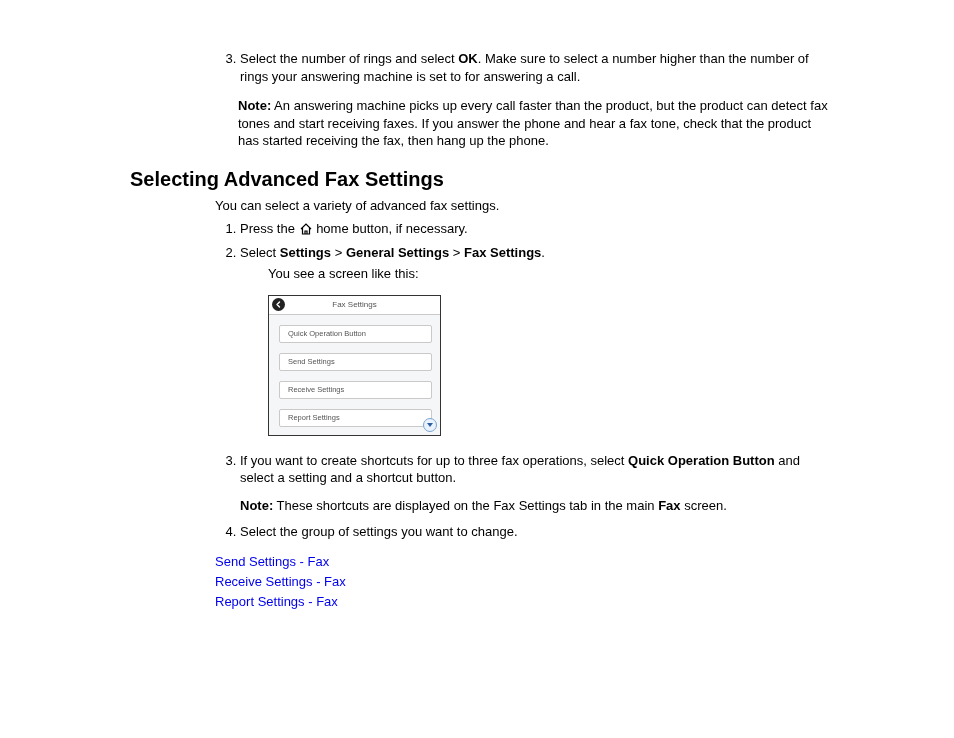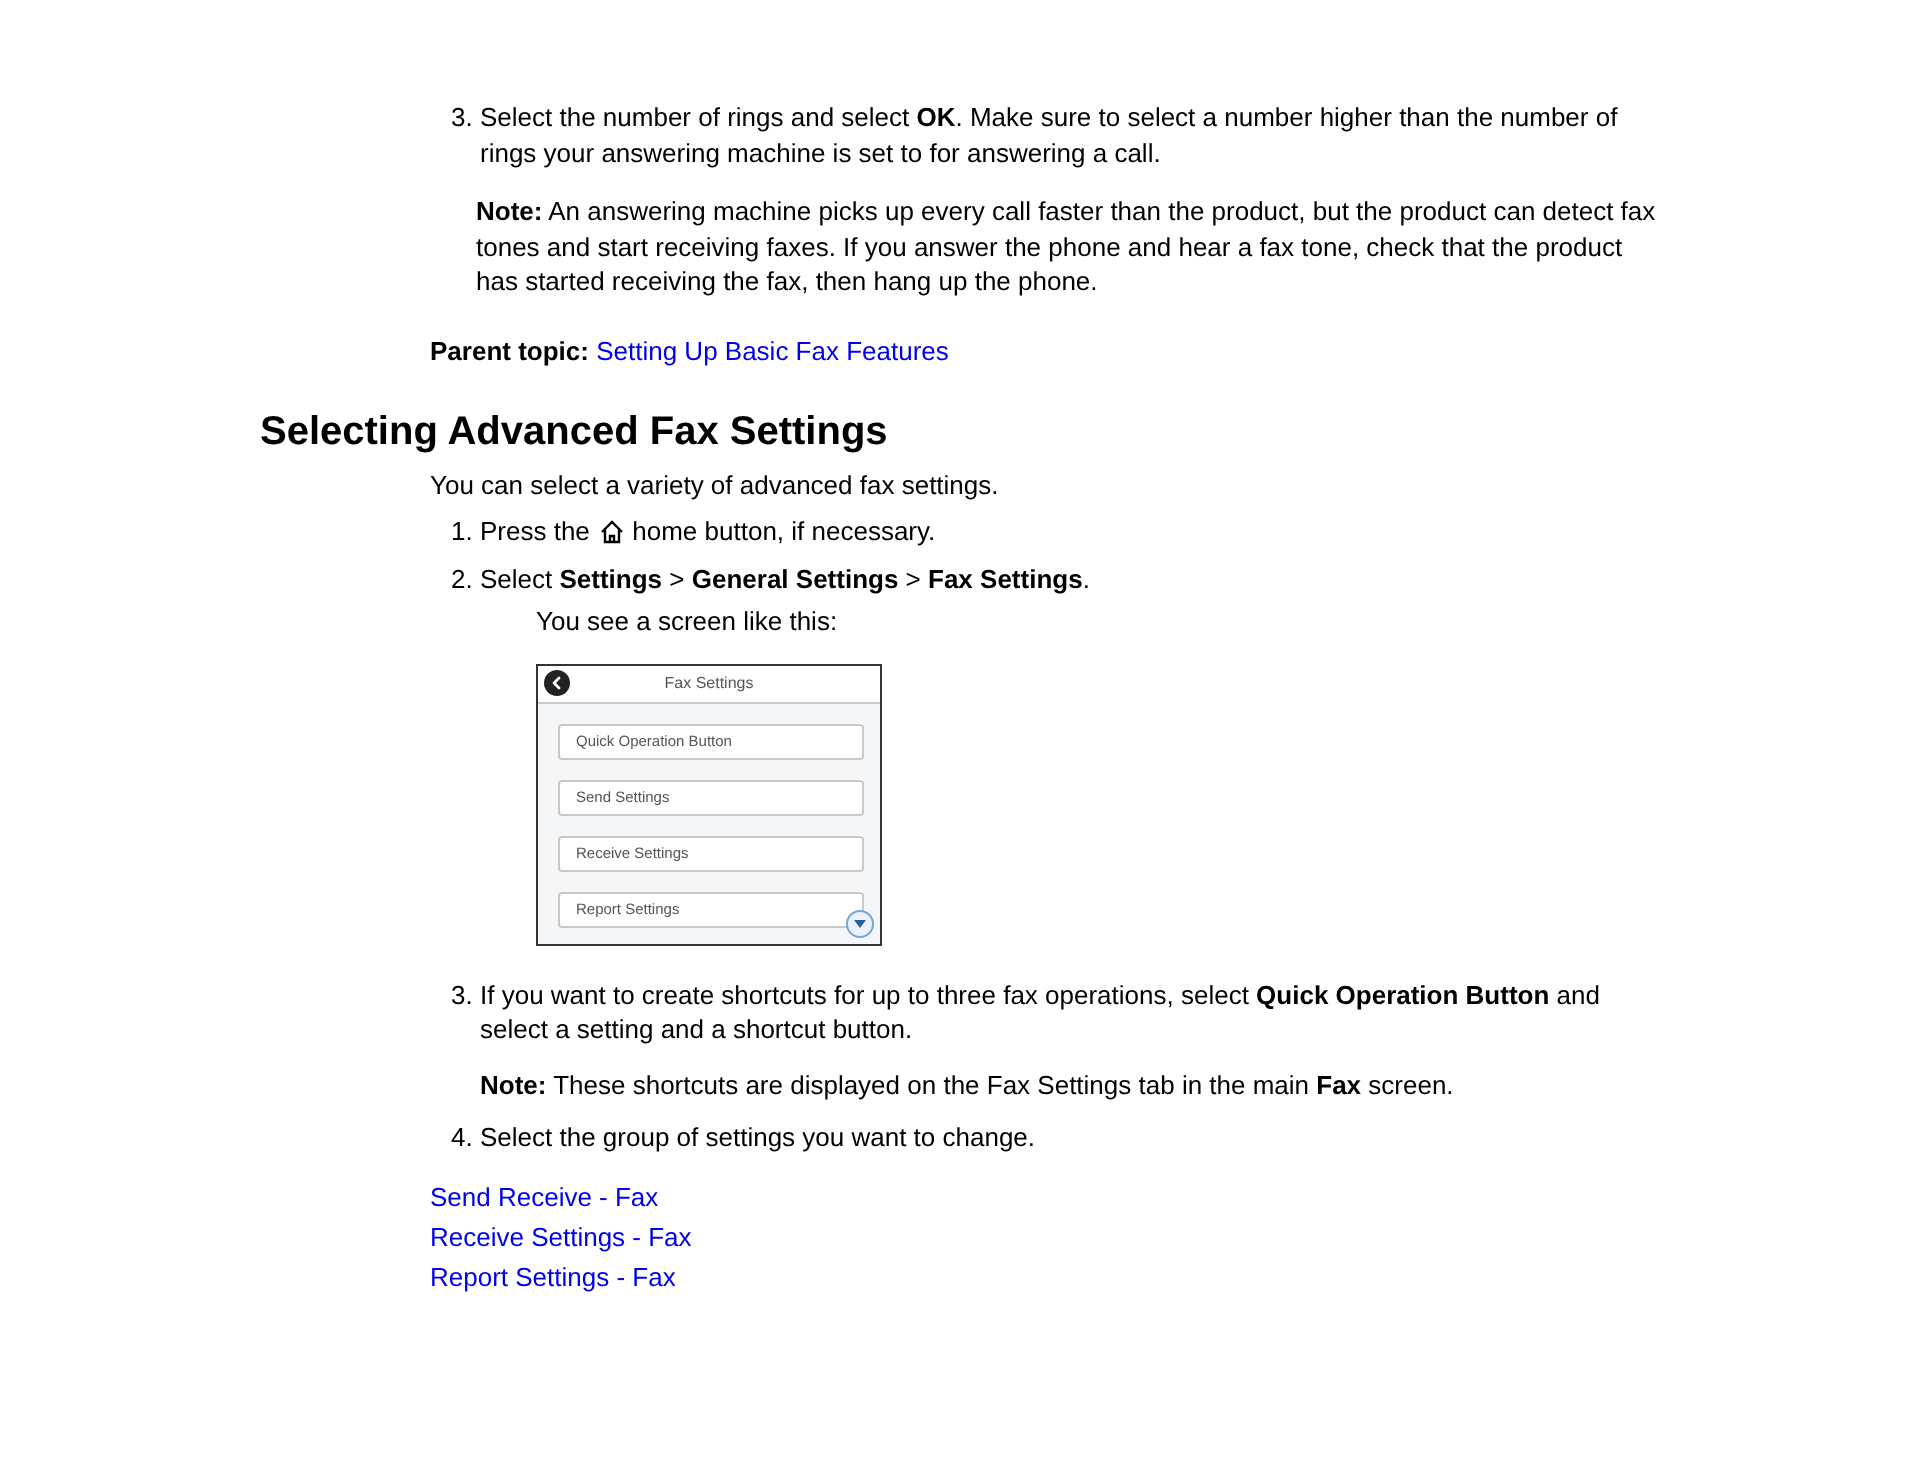--- a/index.html
+++ b/index.html
@@ -155,24 +155,20 @@
   <ol start="3">
     <li>
       <span>Select the number of rings and select </span><b>OK</b><span>. Make sure to select a number higher than the number of rings your answering machine is set to for answering a call.</span>
     </li>
   </ol>
 
   <div class="note-para">
     <b>Note:</b><span> An answering machine picks up every call faster than the product, but the product can detect fax tones and start receiving faxes. If you answer the phone and hear a fax tone, check that the product has started receiving the fax, then hang up the phone.</span>
   </div>
 
-  <div class="parent-topic">
-    <b>Parent topic:</b>
-    <a class="link" href="#">Setting Up Basic Fax Features</a>
-  </div>
 
   <h2 class="section-heading">Selecting Advanced Fax Settings</h2>
 
   <div class="intro">You can select a variety of advanced fax settings.</div>
 
   <ol>
     <li>
       <span>Press the </span><span class="home-icon"><svg width="14" height="12" viewBox="0 0 14 12">
             <path d="M2 6 L7 1 L12 6 M3.5 5 V11 H10.5 V5 M6 11 V8 H8 V11" fill="none" stroke="#000" stroke-width="1.2"></path>
           </svg></span><span> home button, if necessary.</span>
@@ -205,18 +201,18 @@
     <li>
       <span>If you want to create shortcuts for up to three fax operations, select </span><b>Quick Operation Button</b><span> and select a setting and a shortcut button.</span>
       <div class="inner-note">
         <b>Note:</b><span> These shortcuts are displayed on the Fax Settings tab in the main </span><b>Fax</b><span> screen.</span>
       </div>
     </li>
     <li>Select the group of settings you want to change.</li>
   </ol>
 
   <div class="sublinks">
-    <div><a class="link" href="#">Send Receive - Fax</a></div>
+    <div><a class="link" href="#">Send Settings - Fax</a></div>
     <div><a class="link" href="#">Receive Settings - Fax</a></div>
     <div><a class="link" href="#">Report Settings - Fax</a></div>
   </div>
 
 </div>
 
 </body></html>

